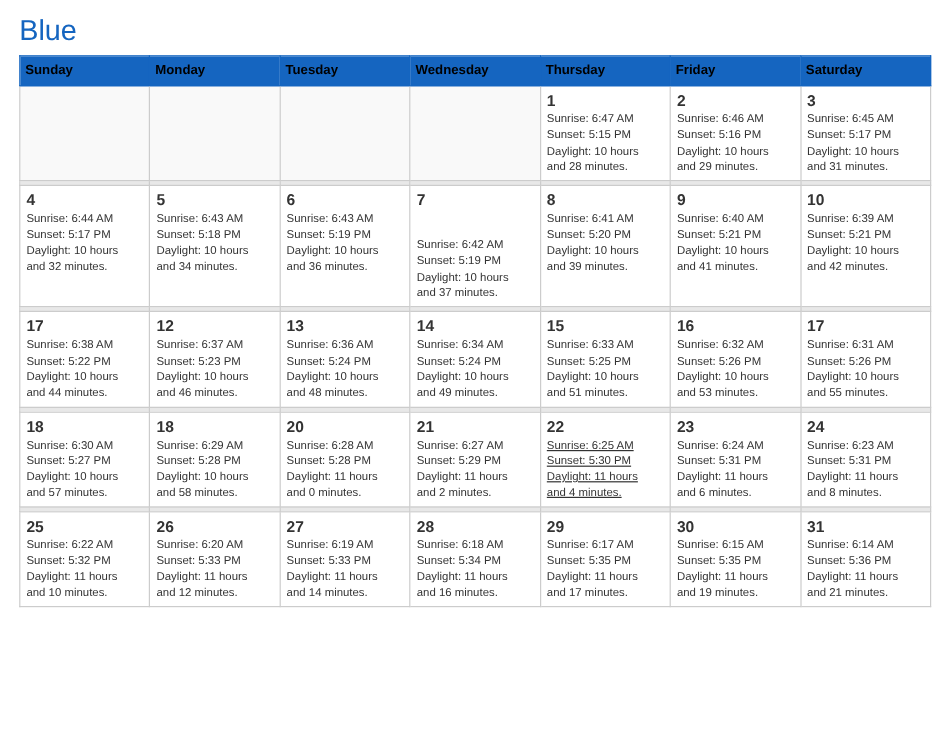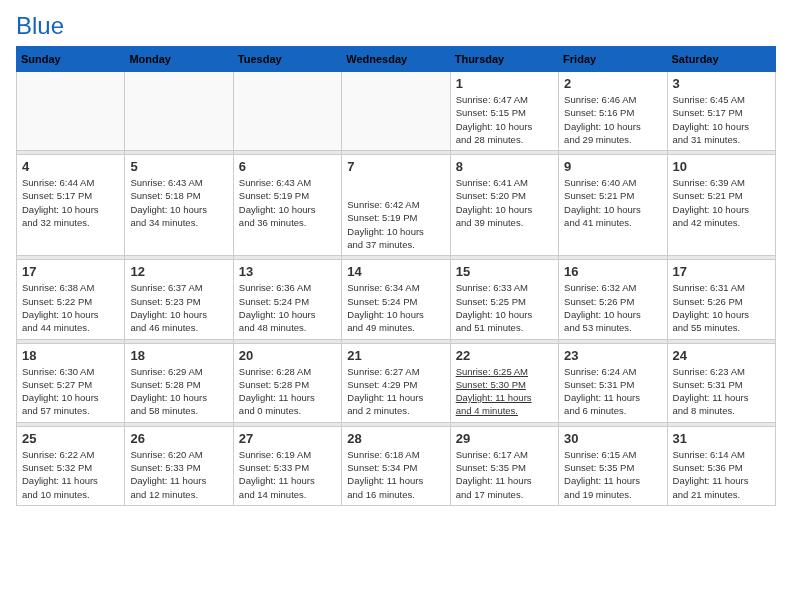--- a/index.html
+++ b/index.html
@@ -285,21 +285,21 @@
         <td>
           <span class="day-number">20</span>
           <div class="day-info" style="white-space: pre-line;">Sunrise: 6:28 AM
 Sunset: 5:28 PM
 Daylight: 11 hours
 and 0 minutes.</div>
         </td>
         <td>
           <span class="day-number">21</span>
           <div class="day-info" style="white-space: pre-line;">Sunrise: 6:27 AM
-Sunset: 4:29 PM
+Sunset: 5:29 PM
 Daylight: 11 hours
 and 2 minutes.</div>
         </td>
         <td>
           <span class="day-number">22</span>
           <div class="day-info" style="white-space: pre-line; text-decoration: underline;">Sunrise: 6:25 AM
 Sunset: 5:30 PM
 Daylight: 11 hours
 and 4 minutes.</div>
         </td>

